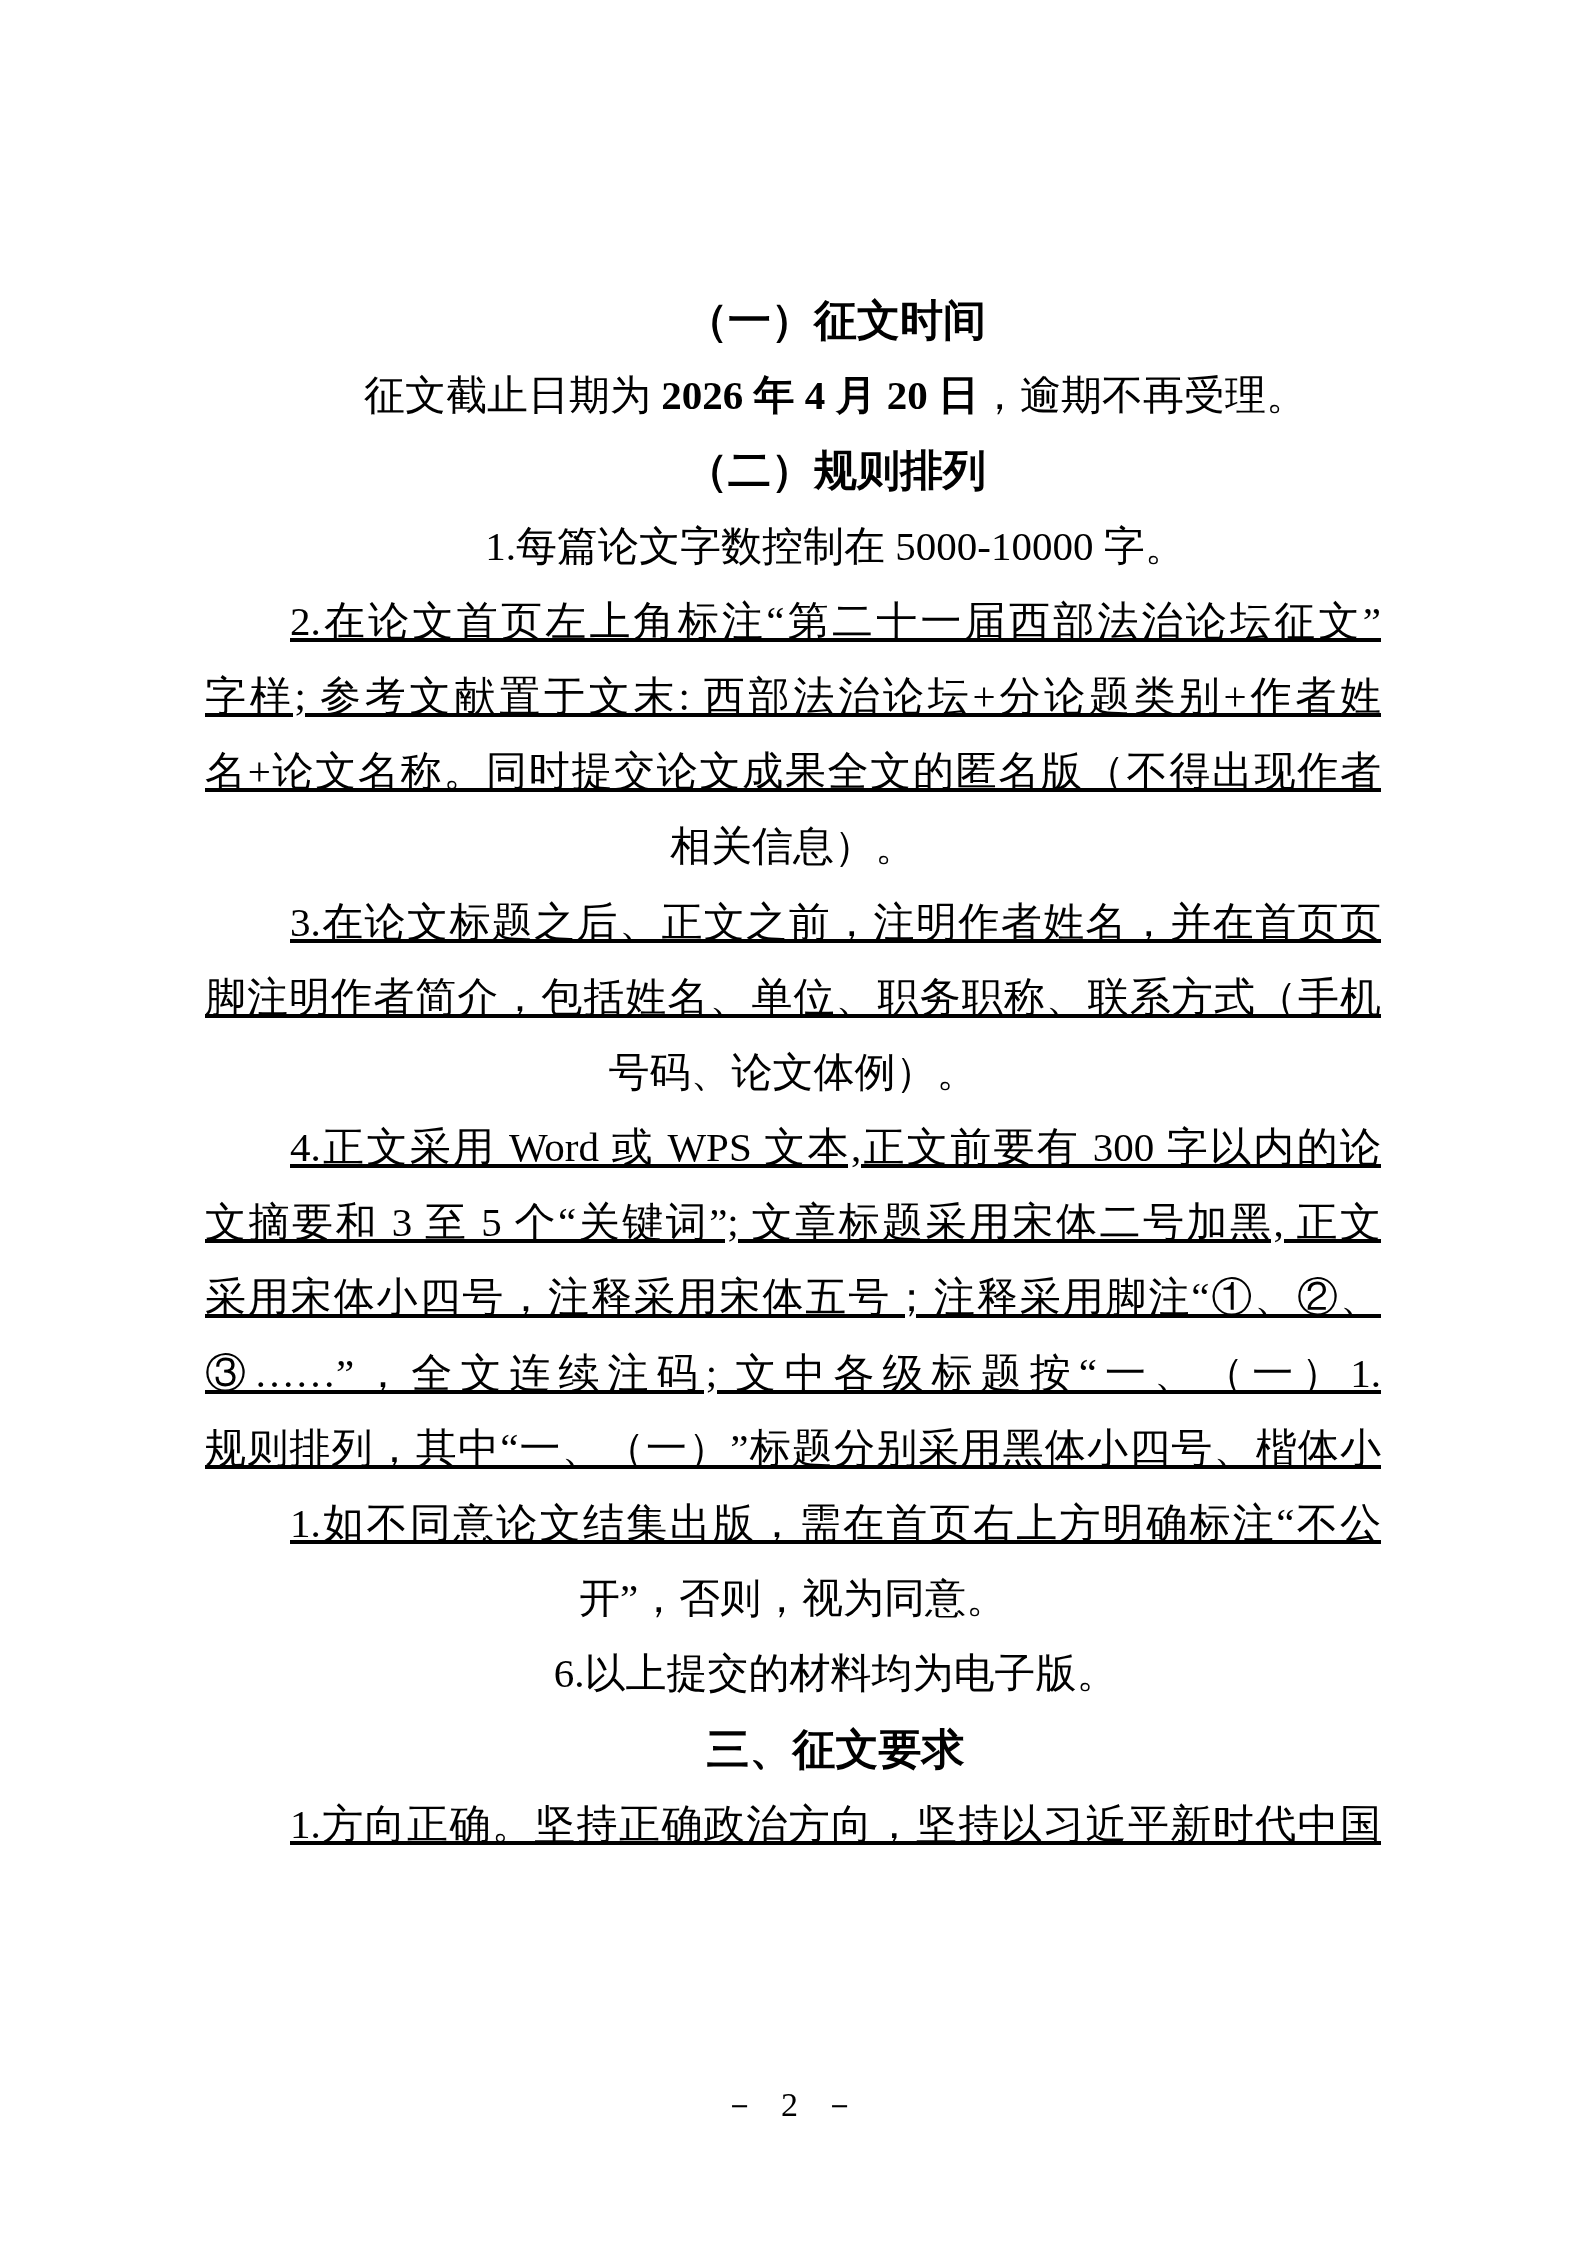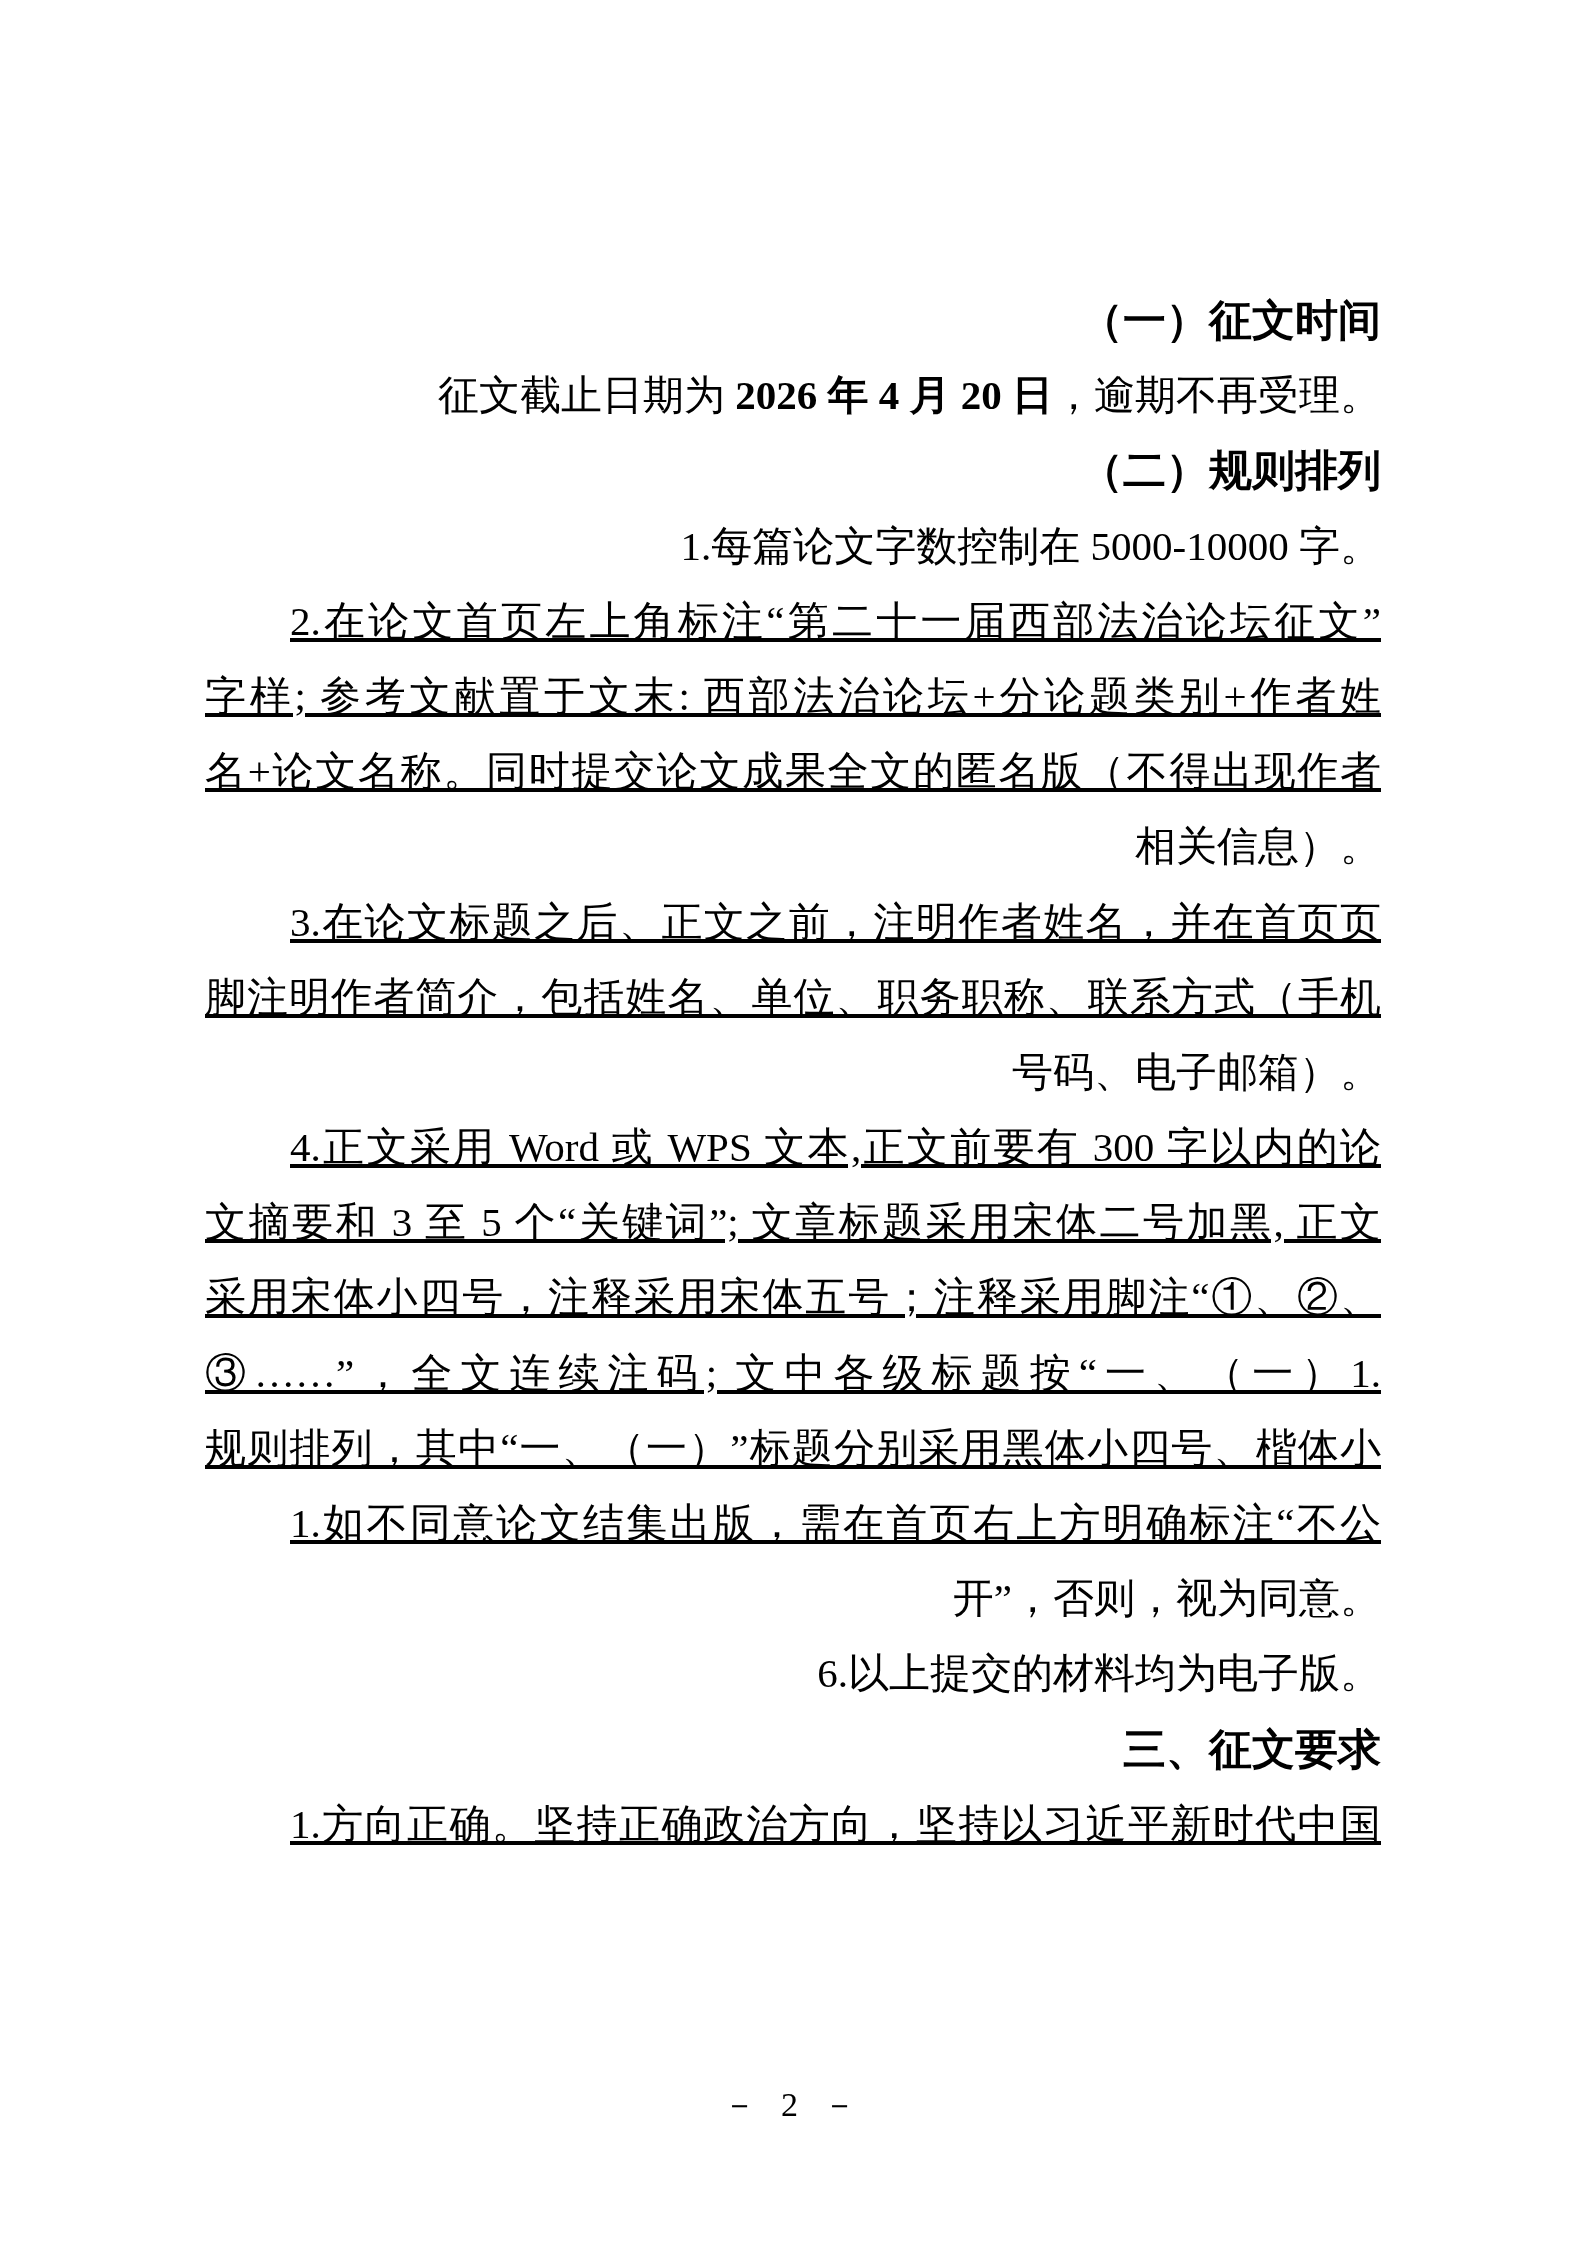--- a/index.html
+++ b/index.html
@@ -20,21 +20,21 @@
     position: absolute;
     left: 205px;
     top: 283px;
     width: 1176px;
   }
   .line {
     height: 75.2px;
     line-height: 75.2px;
     font-size: 41px;
     overflow: hidden;
-    text-align: right;
+    text-align: center;
   }
   .line.indent {
     padding-left: 85px;
   }
   .line.stretch {
     text-align: justify;
     text-justify: inter-character;
     text-align-last: justify;
     text-decoration: underline;
   }
@@ -65,21 +65,21 @@
       <div class="line indent heading"><span class="bold">（一）征文时间</span></div>
       <div class="line indent"><span>征文截止日期为 </span><span class="bold">2026 年 4 月 20 日</span><span>，逾期不再受理。</span></div>
       <div class="line indent heading"><span class="bold">（二）规则排列</span></div>
       <div class="line indent"><span>1.每篇论文字数控制在 5000-10000 字。</span></div>
       <div class="line indent stretch"><span>2.在论文首页左上角标注“第二十一届西部法治论坛征文”</span></div>
       <div class="line stretch"><span>字样; 参考文献置于文末: 西部法治论坛+分论题类别+作者姓</span></div>
       <div class="line stretch"><span>名+论文名称。同时提交论文成果全文的匿名版（不得出现作者</span></div>
       <div class="line"><span>相关信息）。</span></div>
       <div class="line indent stretch"><span>3.在论文标题之后、正文之前，注明作者姓名，并在首页页</span></div>
       <div class="line stretch"><span>脚注明作者简介，包括姓名、单位、职务职称、联系方式（手机</span></div>
-      <div class="line"><span>号码、电子邮箱）。</span></div>
+      <div class="line"><span>号码、论文体例）。</span></div>
       <div class="line indent stretch"><span>4.正文采用 Word 或 WPS 文本,正文前要有 300 字以内的论</span></div>
       <div class="line stretch"><span>文摘要和 3 至 5 个“关键词”; 文章标题采用宋体二号加黑, 正文</span></div>
       <div class="line stretch"><span>采用宋体小四号，注释采用宋体五号；注释采用脚注“①、②、</span></div>
       <div class="line stretch"><span>③……”，全文连续注码; 文中各级标题按“一、（一）1.（1）……”</span></div>
       <div class="line stretch"><span>规则排列，其中“一、（一）”标题分别采用黑体小四号、楷体小</span></div>
       <div class="line indent stretch"><span>1.如不同意论文结集出版，需在首页右上方明确标注“不公</span></div>
       <div class="line"><span>开”，否则，视为同意。</span></div>
       <div class="line indent"><span>6.以上提交的材料均为电子版。</span></div>
       <div class="line indent heading"><span class="bold">三、征文要求</span></div>
       <div class="line indent stretch"><span>1.方向正确。坚持正确政治方向，坚持以习近平新时代中国</span></div>

